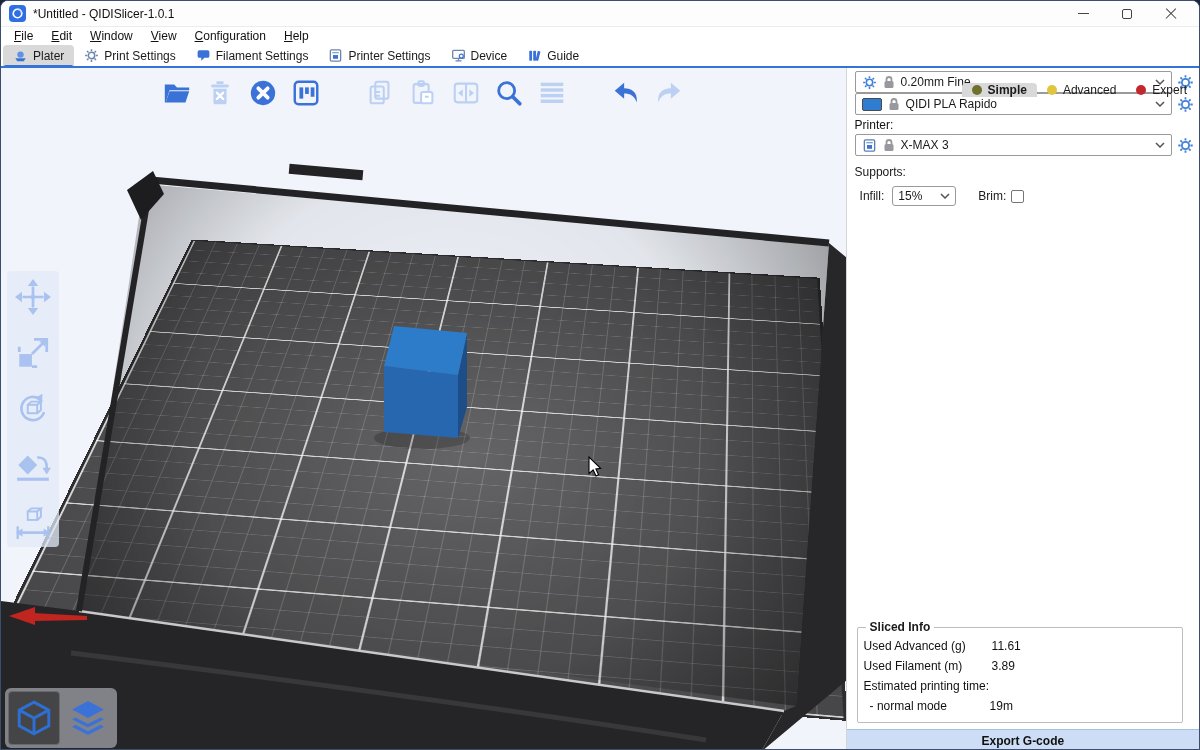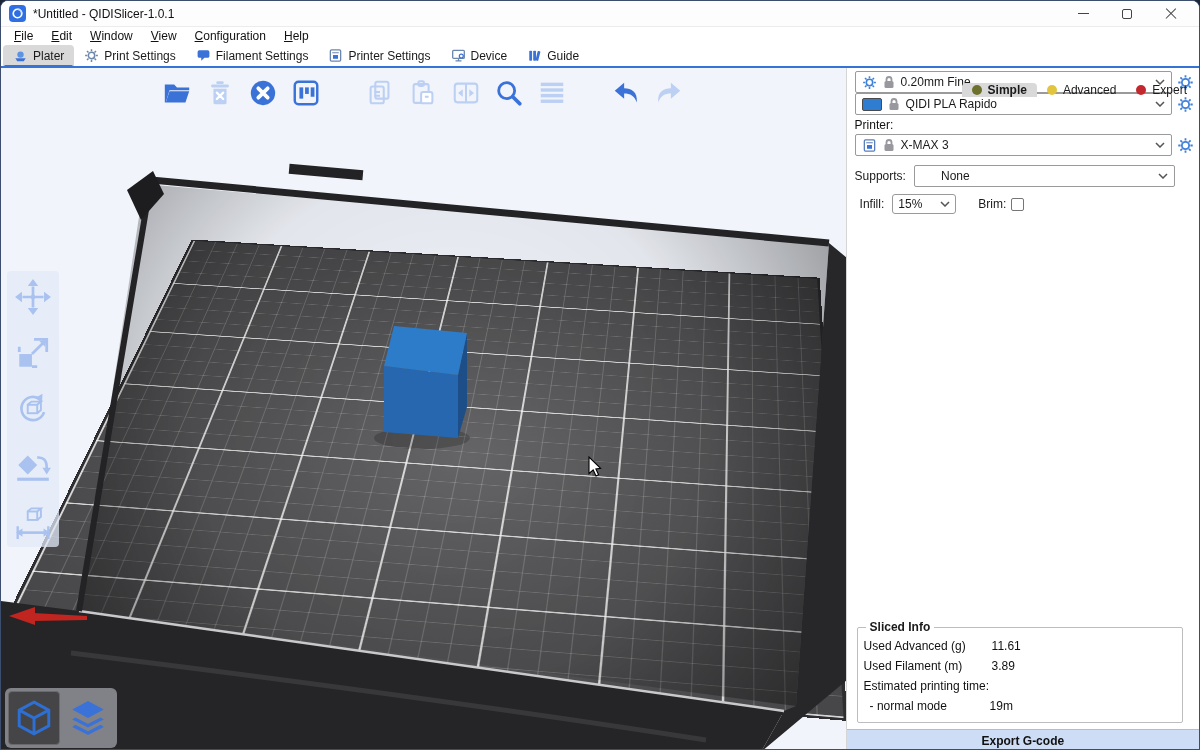--- a/index.html
+++ b/index.html
@@ -480,26 +480,20 @@
                 <g stroke="#4181d8" stroke-width="1.7" fill="none">
                   <circle cx="8" cy="8" r="3.4"></circle>
                   <path d="M8 1.2v2.2M8 12.6v2.2M1.2 8h2.2M12.6 8h2.2M3.2 3.2l1.6 1.6M11.2 11.2l1.6 1.6M12.8 3.2l-1.6 1.6M4.8 11.2l-1.6 1.6"></path>
                 </g>
               </svg>
           </div>
         </div>
 
         <div class="row-supports">
           <span>Supports:</span>
-          <div class="combo">
-            <span class="combo-text">None</span>
-            <svg width="10" height="6" viewBox="0 0 10 6">
-                <polyline points="1,1 5,5 9,1" fill="none" stroke="#555" stroke-width="1.5"></polyline>
-              </svg>
-          </div>
         </div>
 
         <div class="row-infill">
           <span>Infill:</span>
           <div class="combo-small">
             <span class="combo-text">15%</span>
             <svg width="10" height="6" viewBox="0 0 10 6">
                 <polyline points="1,1 5,5 9,1" fill="none" stroke="#555" stroke-width="1.5"></polyline>
               </svg>
           </div>

